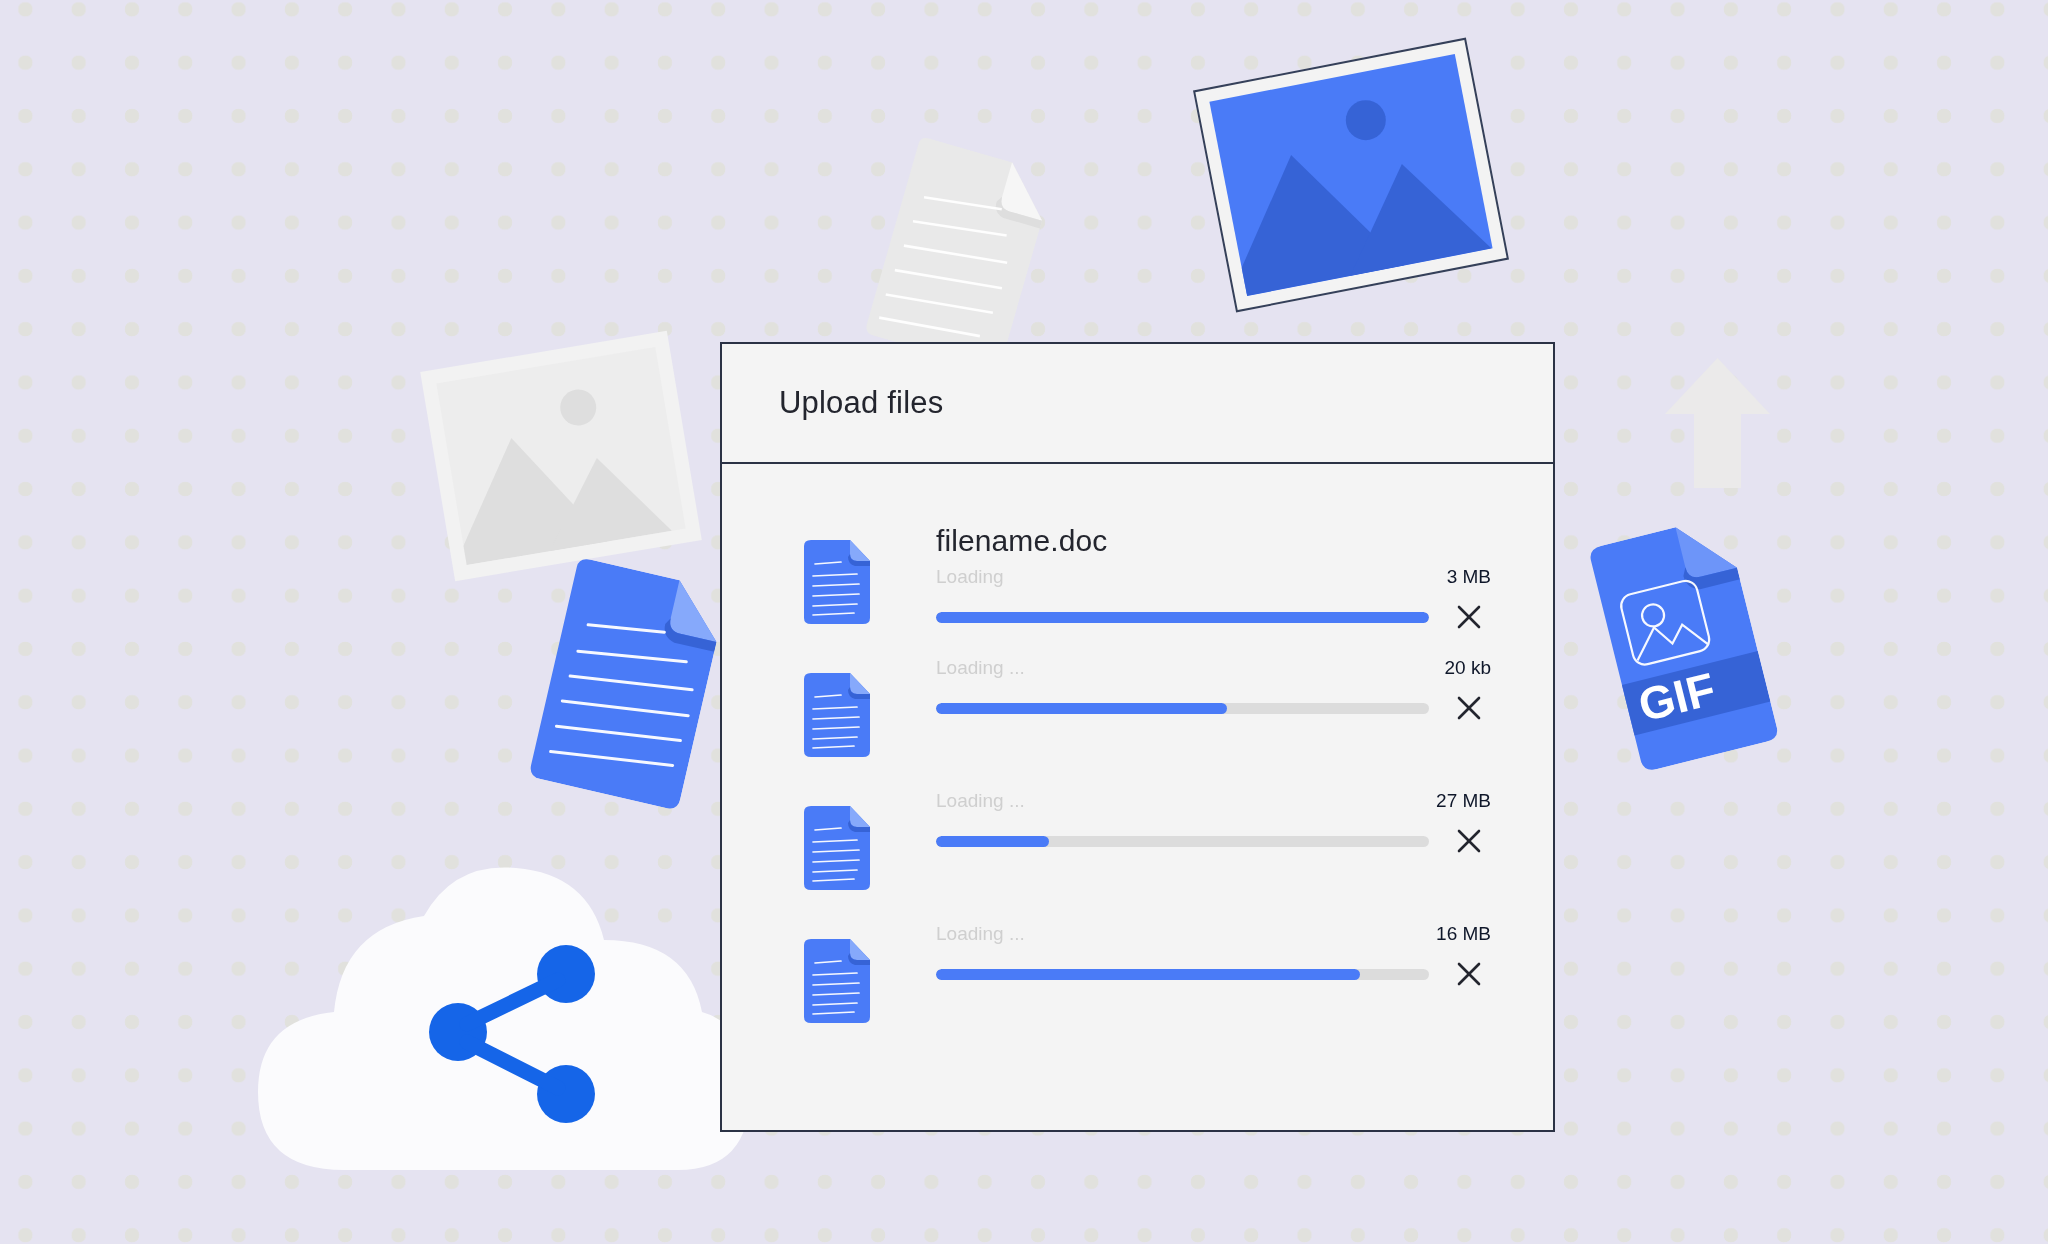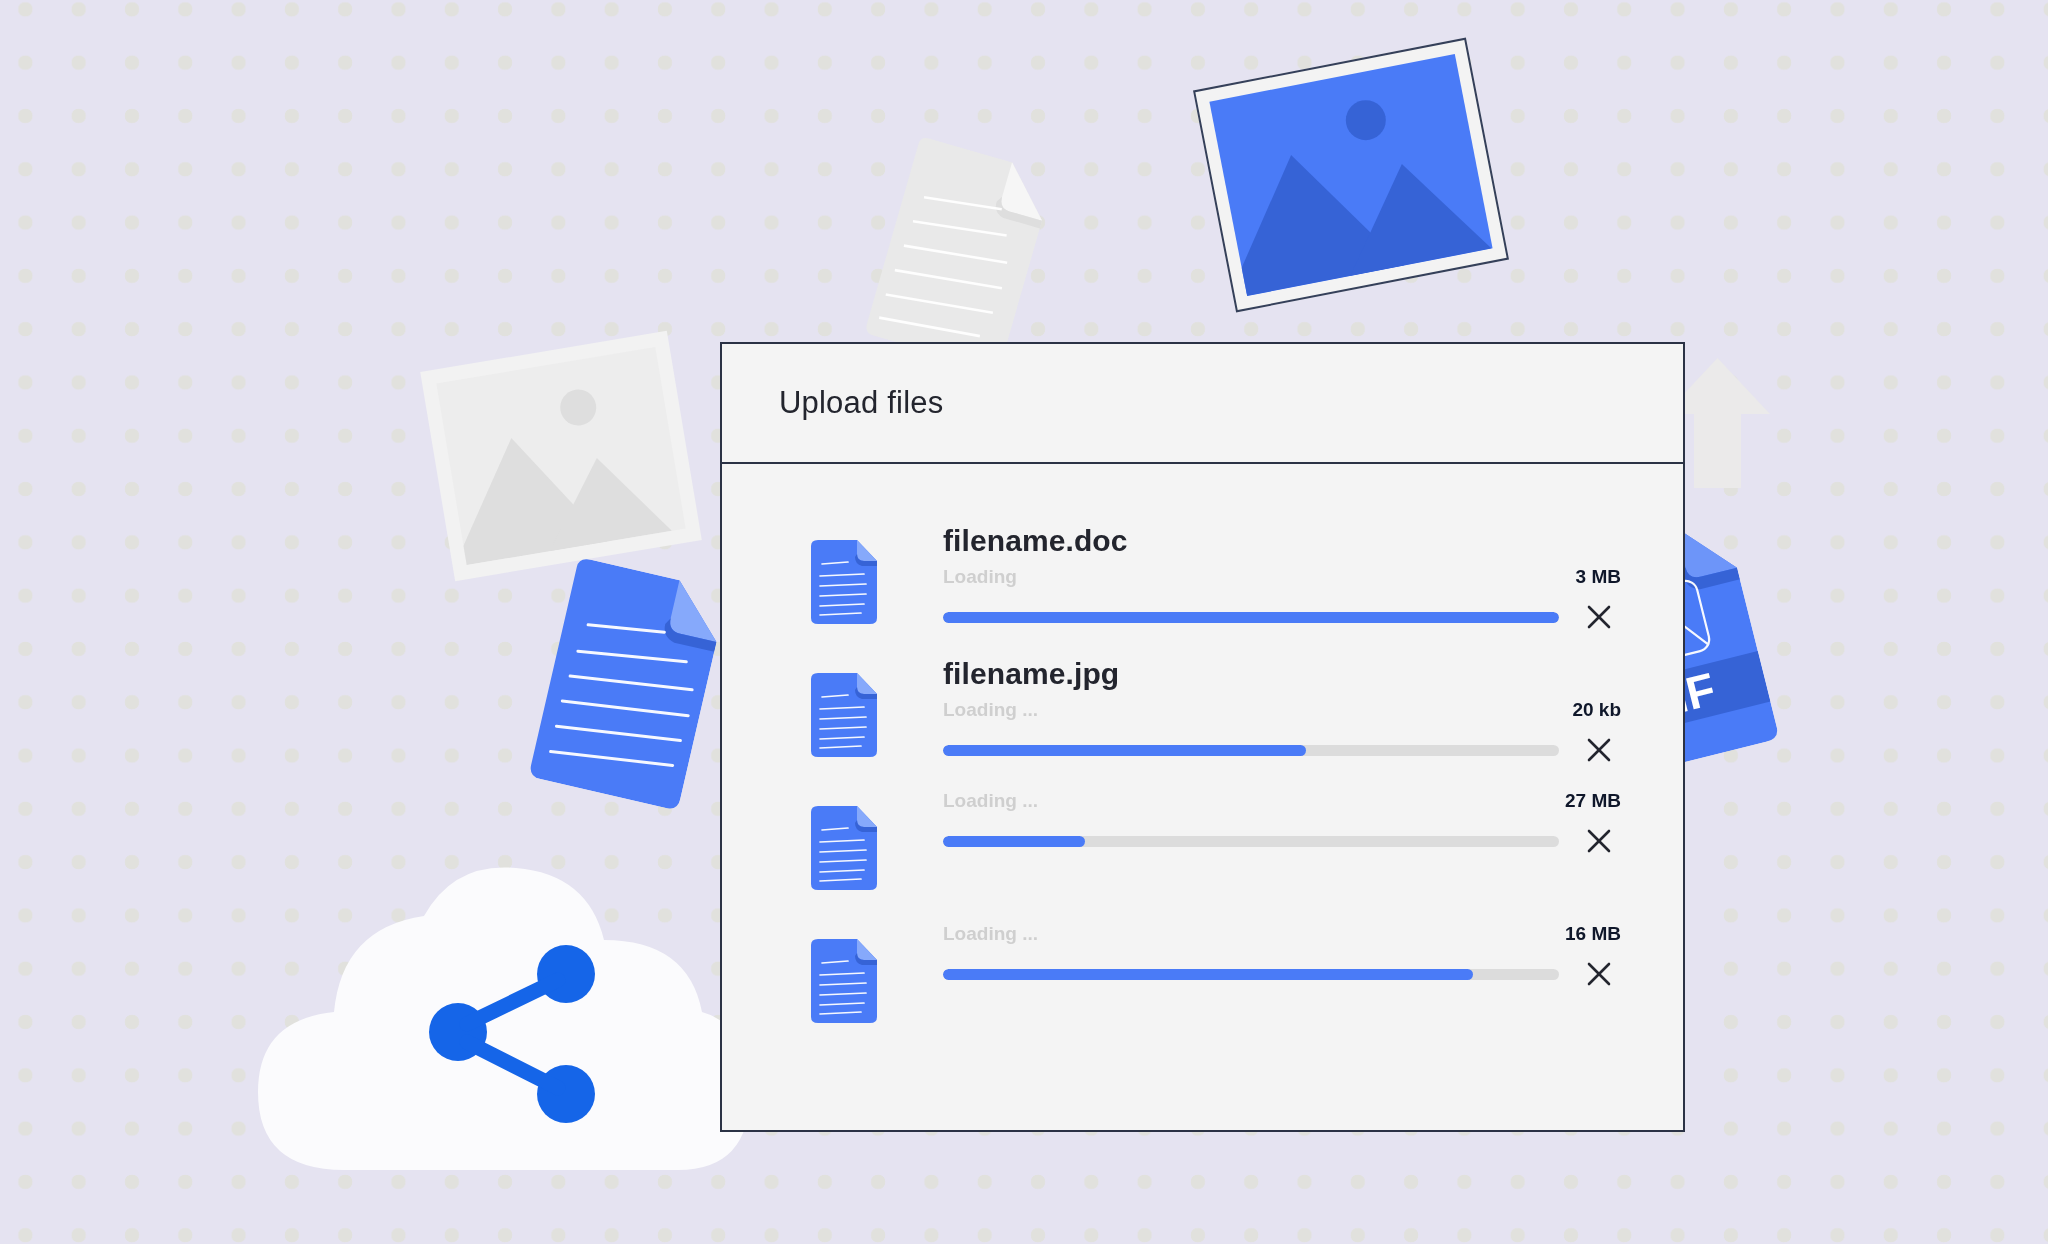--- a/index.html
+++ b/index.html
@@ -71,40 +71,39 @@
   
   #gif-card {
     left:1604px; top:530px; width:150px; height:230px;
     transform: rotate(-14deg);
   }
 
   
   #dialog {
     position:absolute;
     left:720px; top:342px;
-    width:965px; height:790px;
+    width:835px; height:790px;
     background:#f4f4f4;
     border:2px solid #2b3245;
     box-shadow: 0 0 0 0 rgba(0,0,0,0);
     z-index:20;
   }
   #dialog-header {
     height:120px;
     display:flex; align-items:center;
     padding-left:57px;
     border-bottom:2px solid #2b3245;
   }
   #dialog-title {
     font-size:31px;
     color:#23252e;
     letter-spacing:0.2px;
   }
   #file-list {
-    padding:58px 0 0 7px;
-    font-weight:bold;
+    padding:58px 0 0 0;
   }
   .file-row {
     display:flex;
     align-items:flex-start;
     padding:0 62px 0 80px;
     height:133px;
   }
   .doc-icon { width:68px; height:84px; flex:0 0 68px; margin-top:18px; }
   .file-body { flex:1 1 auto; margin-left:66px; padding-top:2px; }
   .file-name {
@@ -280,21 +279,20 @@
           <g stroke="#ffffff" stroke-width="1.7" opacity="0.95" stroke-linecap="round">
             <line x1="13" y1="24" x2="39" y2="22"></line>
             <line x1="11" y1="36" x2="55" y2="34"></line>
             <line x1="11" y1="46" x2="57" y2="44"></line>
             <line x1="11" y1="56" x2="57" y2="54"></line>
             <line x1="11" y1="66" x2="55" y2="64"></line>
             <line x1="11" y1="75" x2="52" y2="73"></line>
           </g>
         </svg>
         <div class="file-body">
-          <div class="file-name">filename.jpg</div>
           <div class="file-meta">
             <span class="file-status">Loading ...</span>
             <span class="file-size">20 kb</span>
           </div>
           <div class="progress-row">
             <div class="progress-track">
               <div class="progress-fill" style="width: 59%;"></div>
             </div>
             <div class="remove-btn">
               <svg viewBox="0 0 26 26" width="26" height="26">

